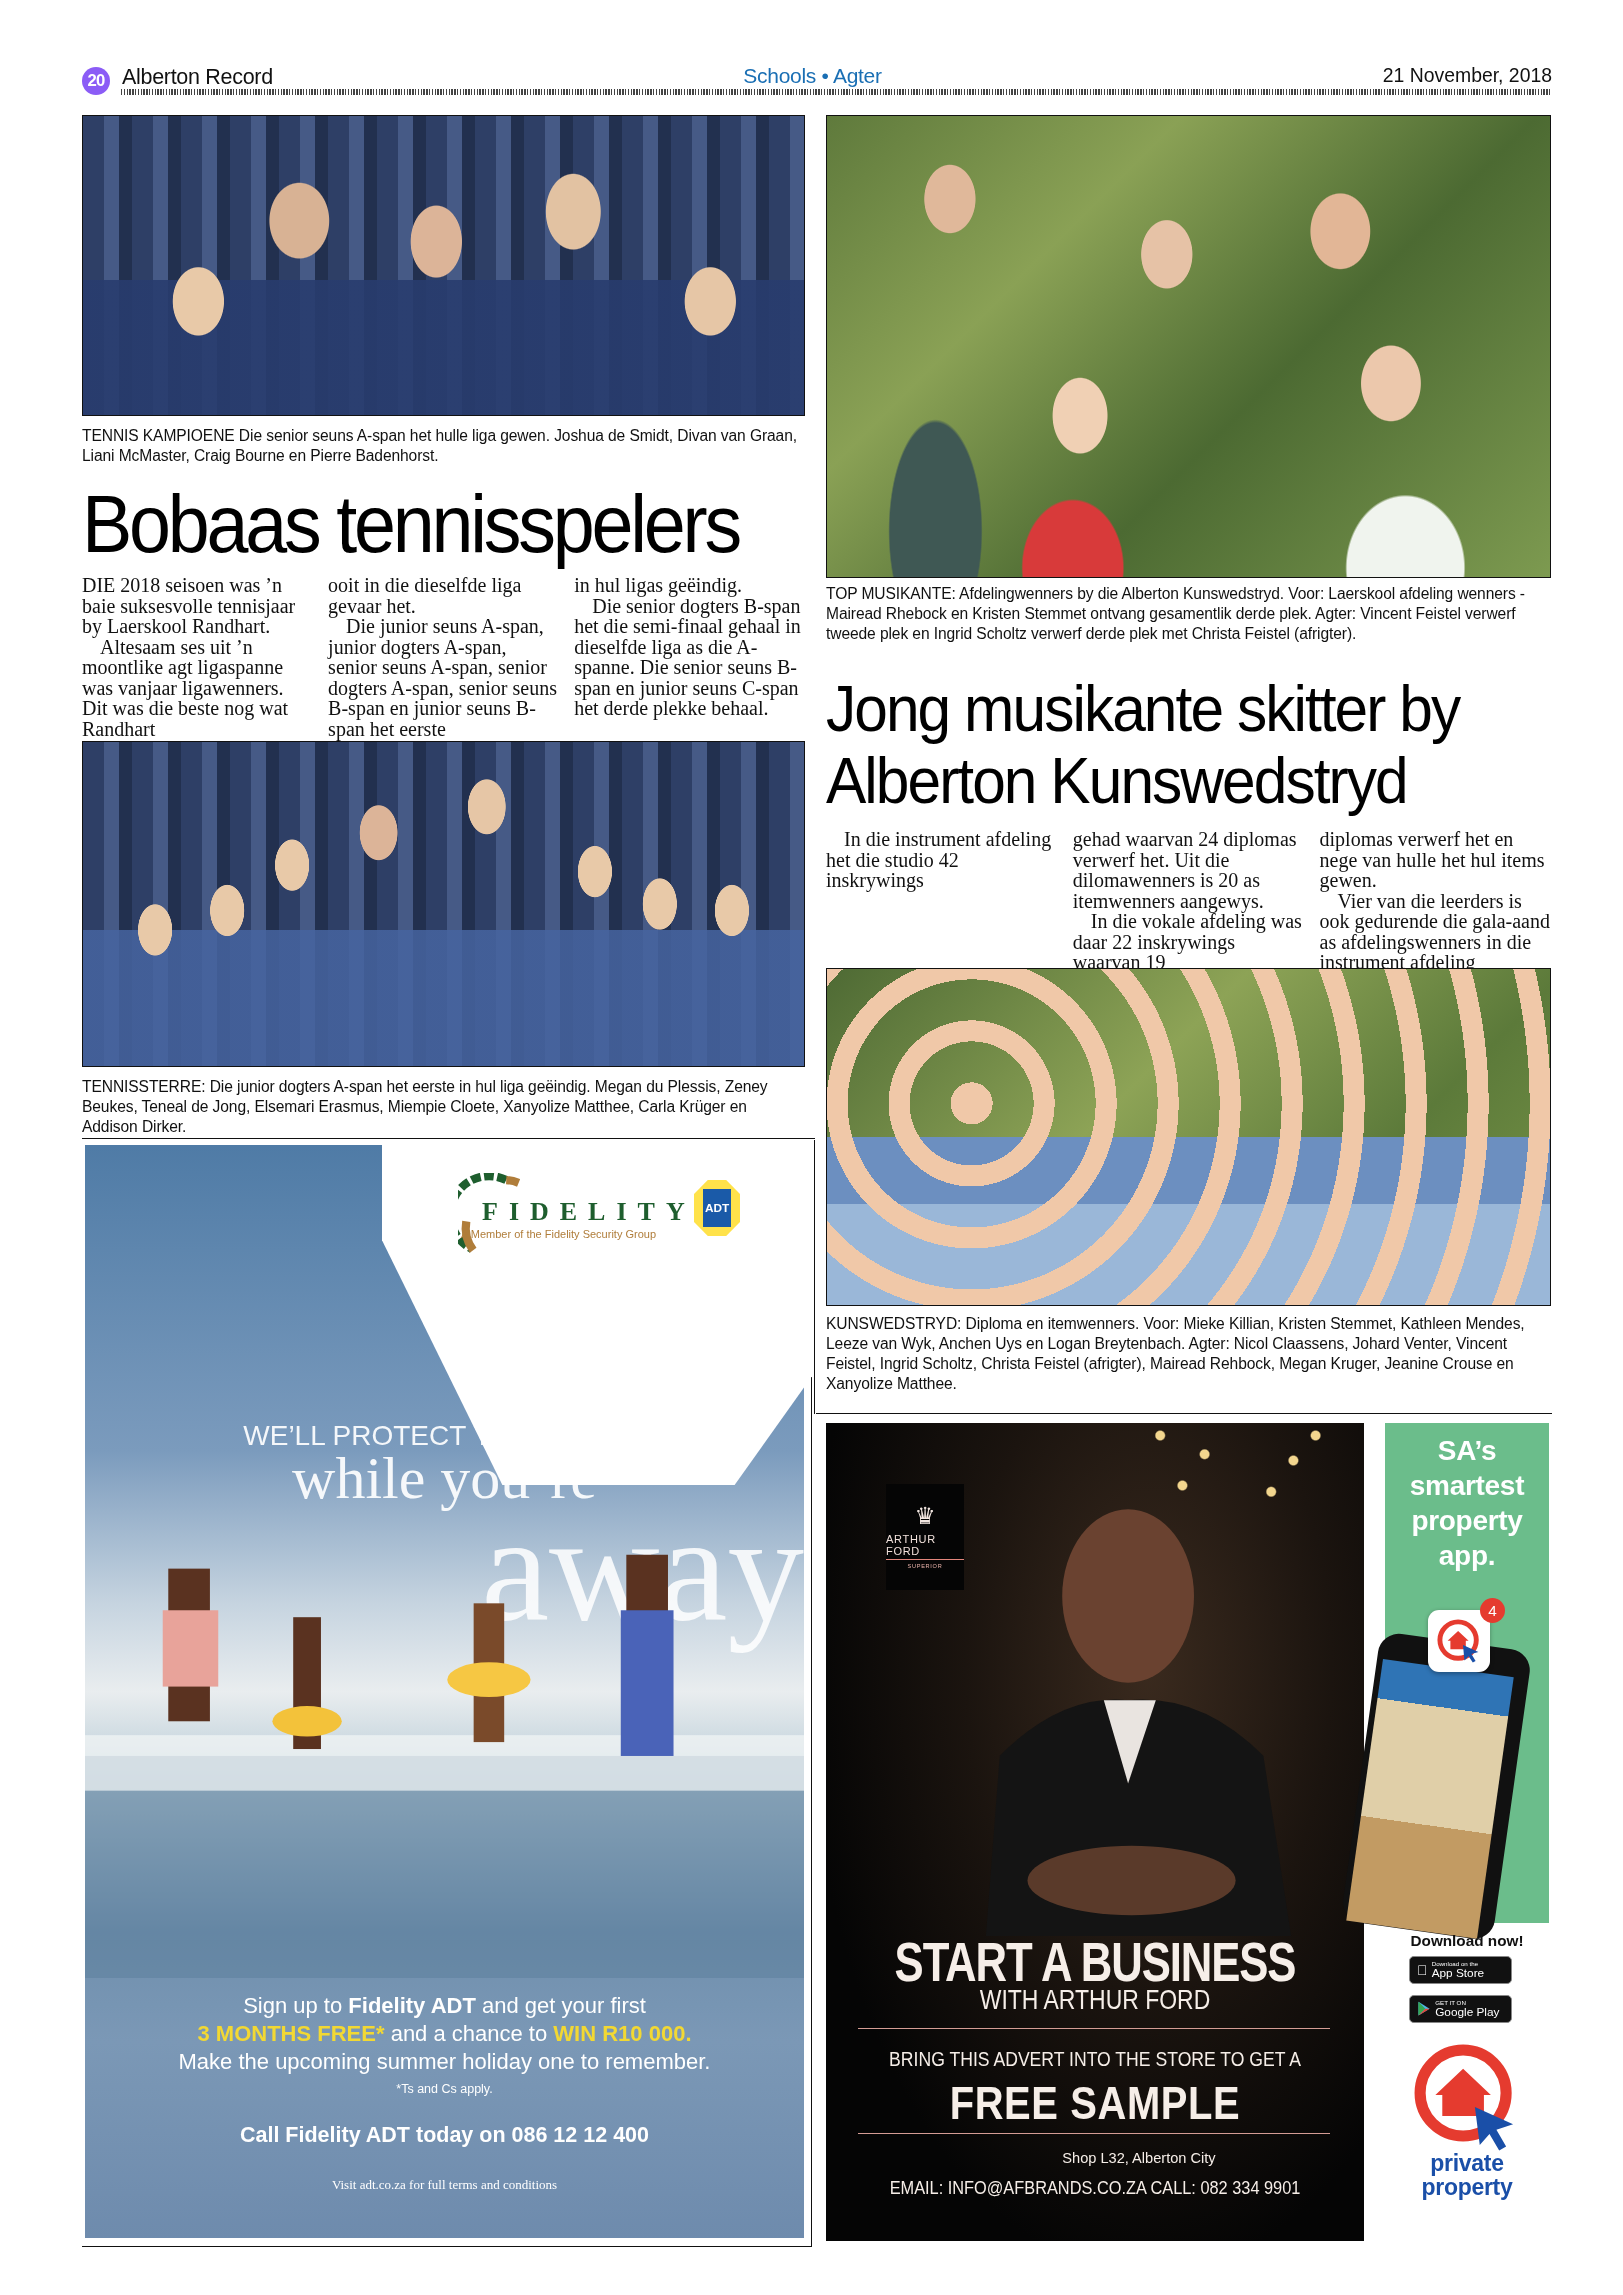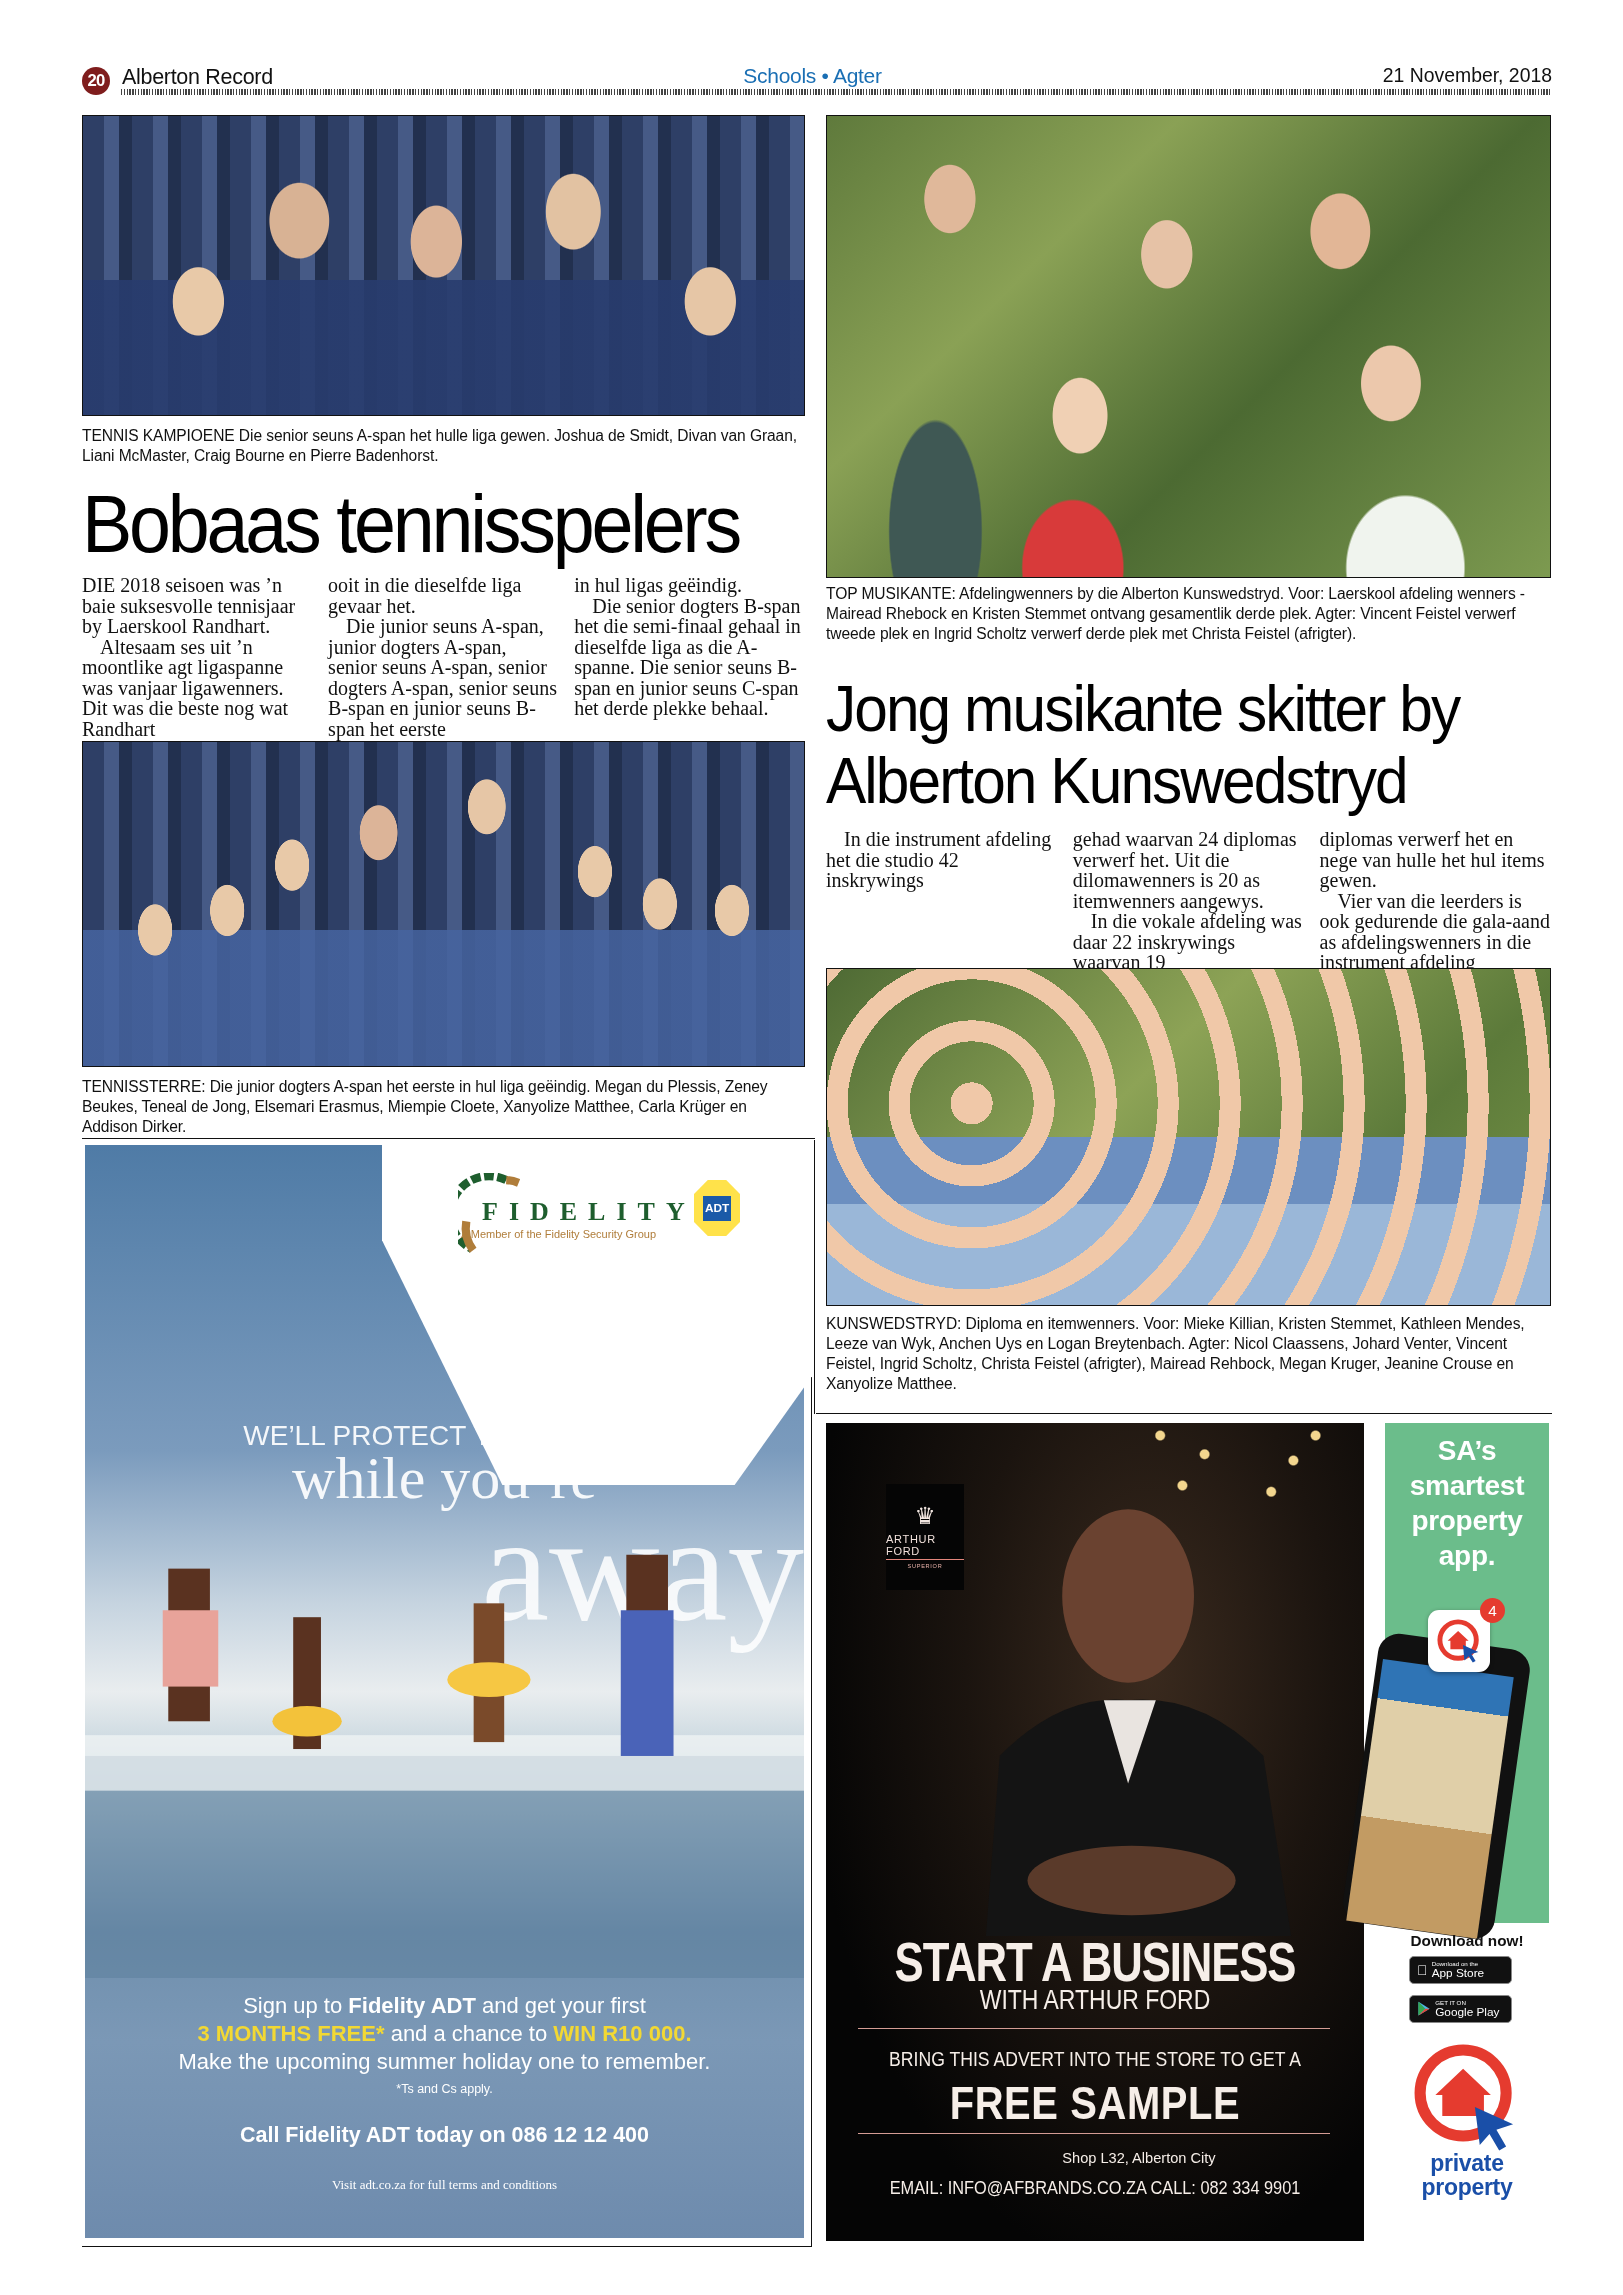--- a/index.html
+++ b/index.html
@@ -1,21 +1,21 @@
 <!DOCTYPE html>
 <html style="font-size:11px"><head>
 <meta charset="utf-8">
 <style>
   * { box-sizing: border-box; margin: 0; padding: 0; }
   html, body { width: 1624px; height: 2295px; background: #ffffff; overflow: hidden; }
   body { position: relative; font-family: "Liberation Sans", sans-serif; color: #111; }
   .abs { position: absolute; }
 
   
-  .page-num { left: 82px; top: 67px; width: 28px; height: 28px; border-radius: 50%; background: #7f1d1d; color: #fff;
+  .page-num { left: 82px; top: 67px; width: 28px; height: 28px; border-radius: 50%; background: #8b5cf6; color: #fff;
     font: bold 16.7px "Liberation Sans", sans-serif; display: flex; align-items: center; justify-content: center; letter-spacing: -0.7px; }
   .pub-name { left: 122px; top: 65px; font-size: 21.5px; color: #111; letter-spacing: -0.3px; }
   .section-name { left: 736px; top: 64px; width: 153px; text-align: center; font-size: 21px; color: #1a6fb4; letter-spacing: -0.3px; }
   .issue-date { right: 72px; top: 64px; font-size: 19.4px; color: #111; text-align: right; }
   .header-rule { left: 121px; top: 89px; width: 1430px; height: 6.2px;
     background: repeating-linear-gradient(90deg, #444 0 1.4px, #fff 1.4px 2.8px); }
 
   
   .photo { border: 1.4px solid #111; overflow: hidden; }
   .photo-tennis1 { left: 82px; top: 115px; width: 723px; height: 301px;
@@ -82,21 +82,21 @@
   .ad-fidelity { left: 82px; top: 1145px; width: 730px; height: 1102px; border: 1.4px solid #111; border-top: none; border-left: none; }
   .ad-fidelity-img { left: 85px; top: 1145px; width: 719px; height: 1093px;
     background:
       linear-gradient(180deg, #4f7ba6 0%, #7b9bbd 28%, #c6d4e0 42%, #e9edef 50%, #b9ccd7 58%, #6f8fad 72%, #7b98b6 82%, #6e8bad 100%); overflow: hidden; }
   .fid-badge { left: 382px; top: 1145px; width: 430px; height: 340px; background: #fff;
     clip-path: polygon(0 0, 100% 0, 100% 68%, 82% 100%, 28% 100%, 0 28%); }
   .fid-logo-ring { left: 458px; top: 1173px; width: 62px; height: 83px; }
   .fid-wordmark { left: 482px; top: 1197px; font-family: "Liberation Serif", serif; font-weight: bold; color: #1e5e2e; font-size: 26px; letter-spacing: 11px; }
   .fid-sub { left: 461px; top: 1228px; font-size: 11px; color: #b07d3a; letter-spacing: 0px; }
   .adt-badge { left: 694px; top: 1180px; width: 46px; height: 56px; background: #ffe24a; clip-path: polygon(30% 0,70% 0,100% 25%,100% 75%,70% 100%,30% 100%,0 75%,0 25%); display:flex; align-items:center; justify-content:center; }
-  .adt-inner { width: 28px; height: 25px; background: #1a5aa8; color: #fff; font: bold 11.8px "Liberation Sans", sans-serif; display:flex; align-items:center; justify-content:center; }
+  .adt-inner { width: 28px; height: 38px; background: #1a5aa8; color: #fff; font: bold 11.8px "Liberation Sans", sans-serif; display:flex; align-items:center; justify-content:center; }
   .fid-tagline-small { left: 85px; top: 1420px; width: 719px; text-align: center; color: rgba(255,255,255,0.92); font-size: 28px; letter-spacing: 0px; }
   .fid-tagline-mid { left: 85px; top: 1444px; width: 719px; text-align: center; color: rgba(255,255,255,0.92); font-family: "Liberation Serif", serif; font-size: 60px; line-height: 69px; }
   .fid-tagline-big { left: 85px; top: 1492px; width: 719px; text-align: right; color: rgba(255,255,255,0.85); font-family: "Liberation Serif", serif; font-size: 153px; line-height: 153px; }
   .beach-people { left: 85px; top: 1527px; width: 719px; height: 451px; }
   .fid-copy { left: 85px; top: 1992px; width: 719px; text-align: center; color: #fff; font-size: 22px; line-height: 28px; }
   .fid-copy b { font-weight: bold; }
   .fid-copy .yellow { color: #f2d833; font-weight: bold; }
   .fid-ts { left: 85px; top: 2082px; width: 719px; text-align: center; color: #fff; font-size: 12.5px; }
   .fid-call { left: 85px; top: 2123px; width: 719px; text-align: center; color: #fff; font-size: 21.5px; font-weight: bold; }
   .fid-visit { left: 85px; top: 2177px; width: 719px; text-align: center; color: #fff; font-family: "Liberation Serif", serif; font-size: 13px; }

